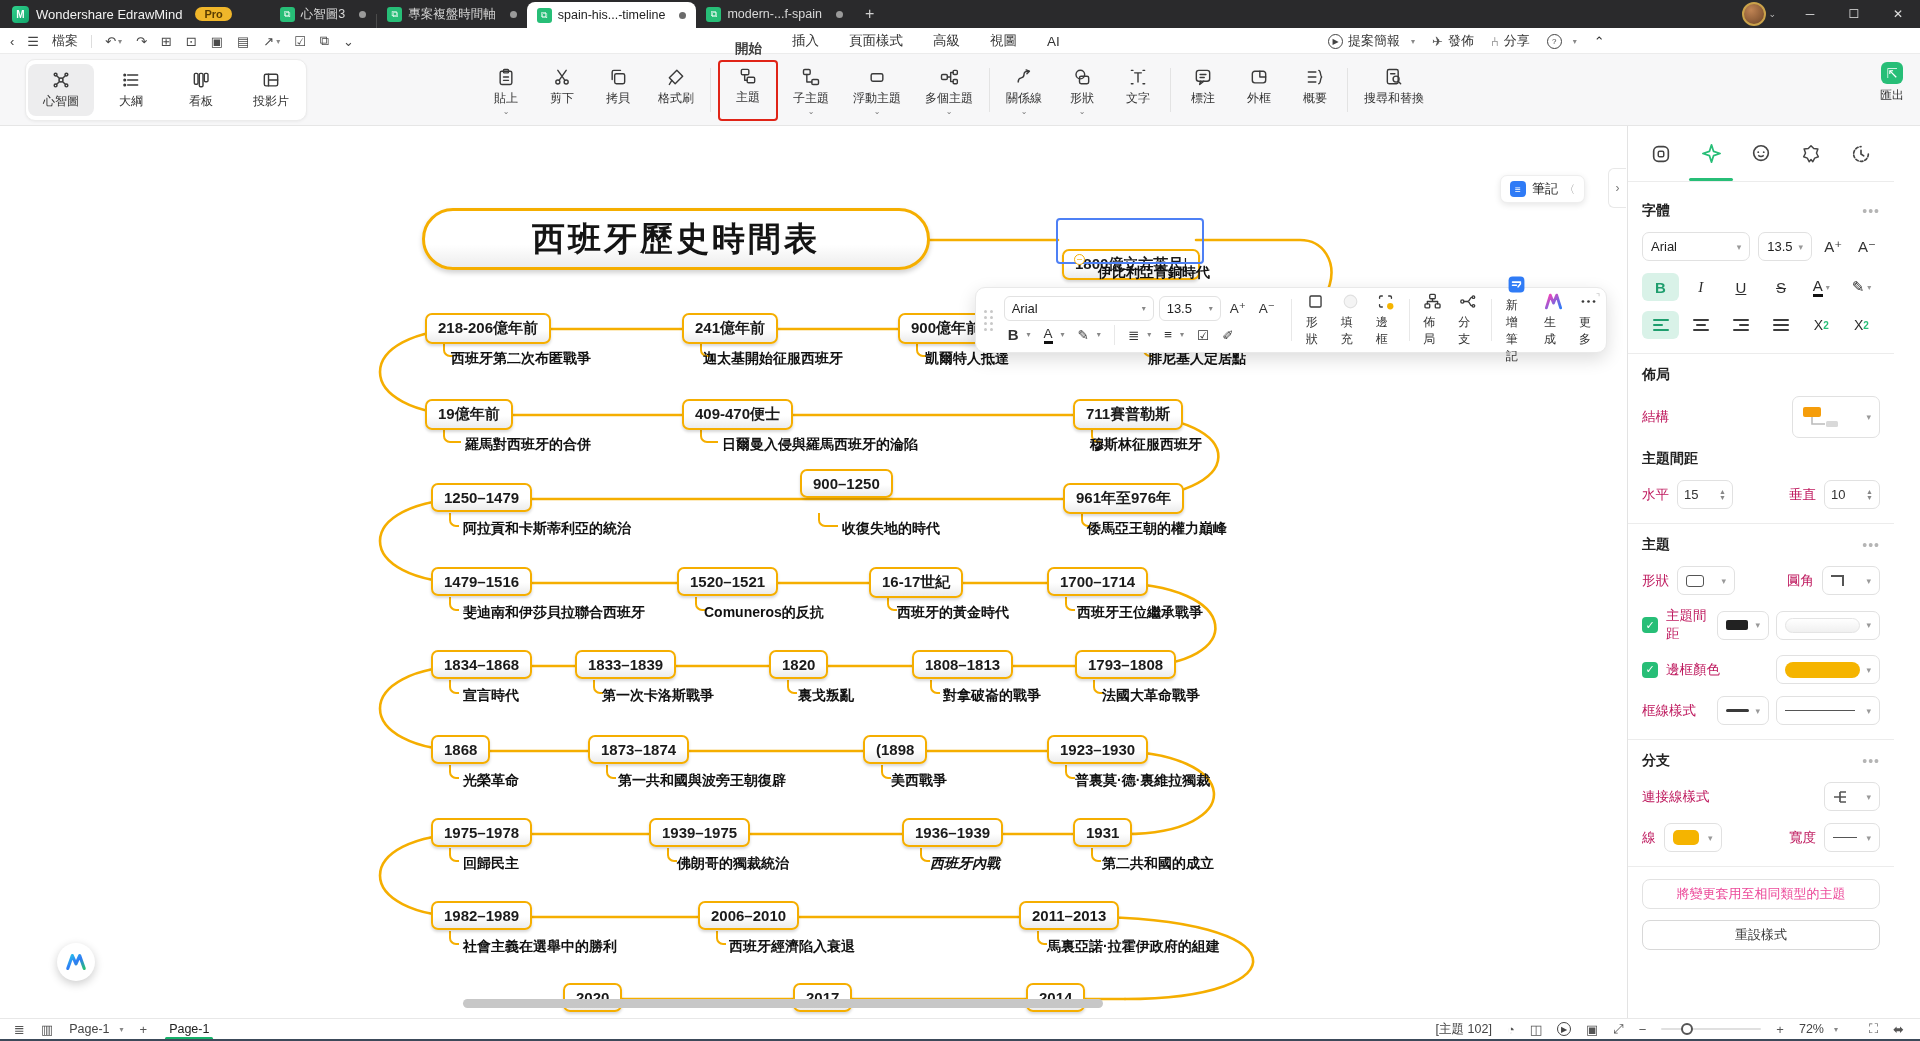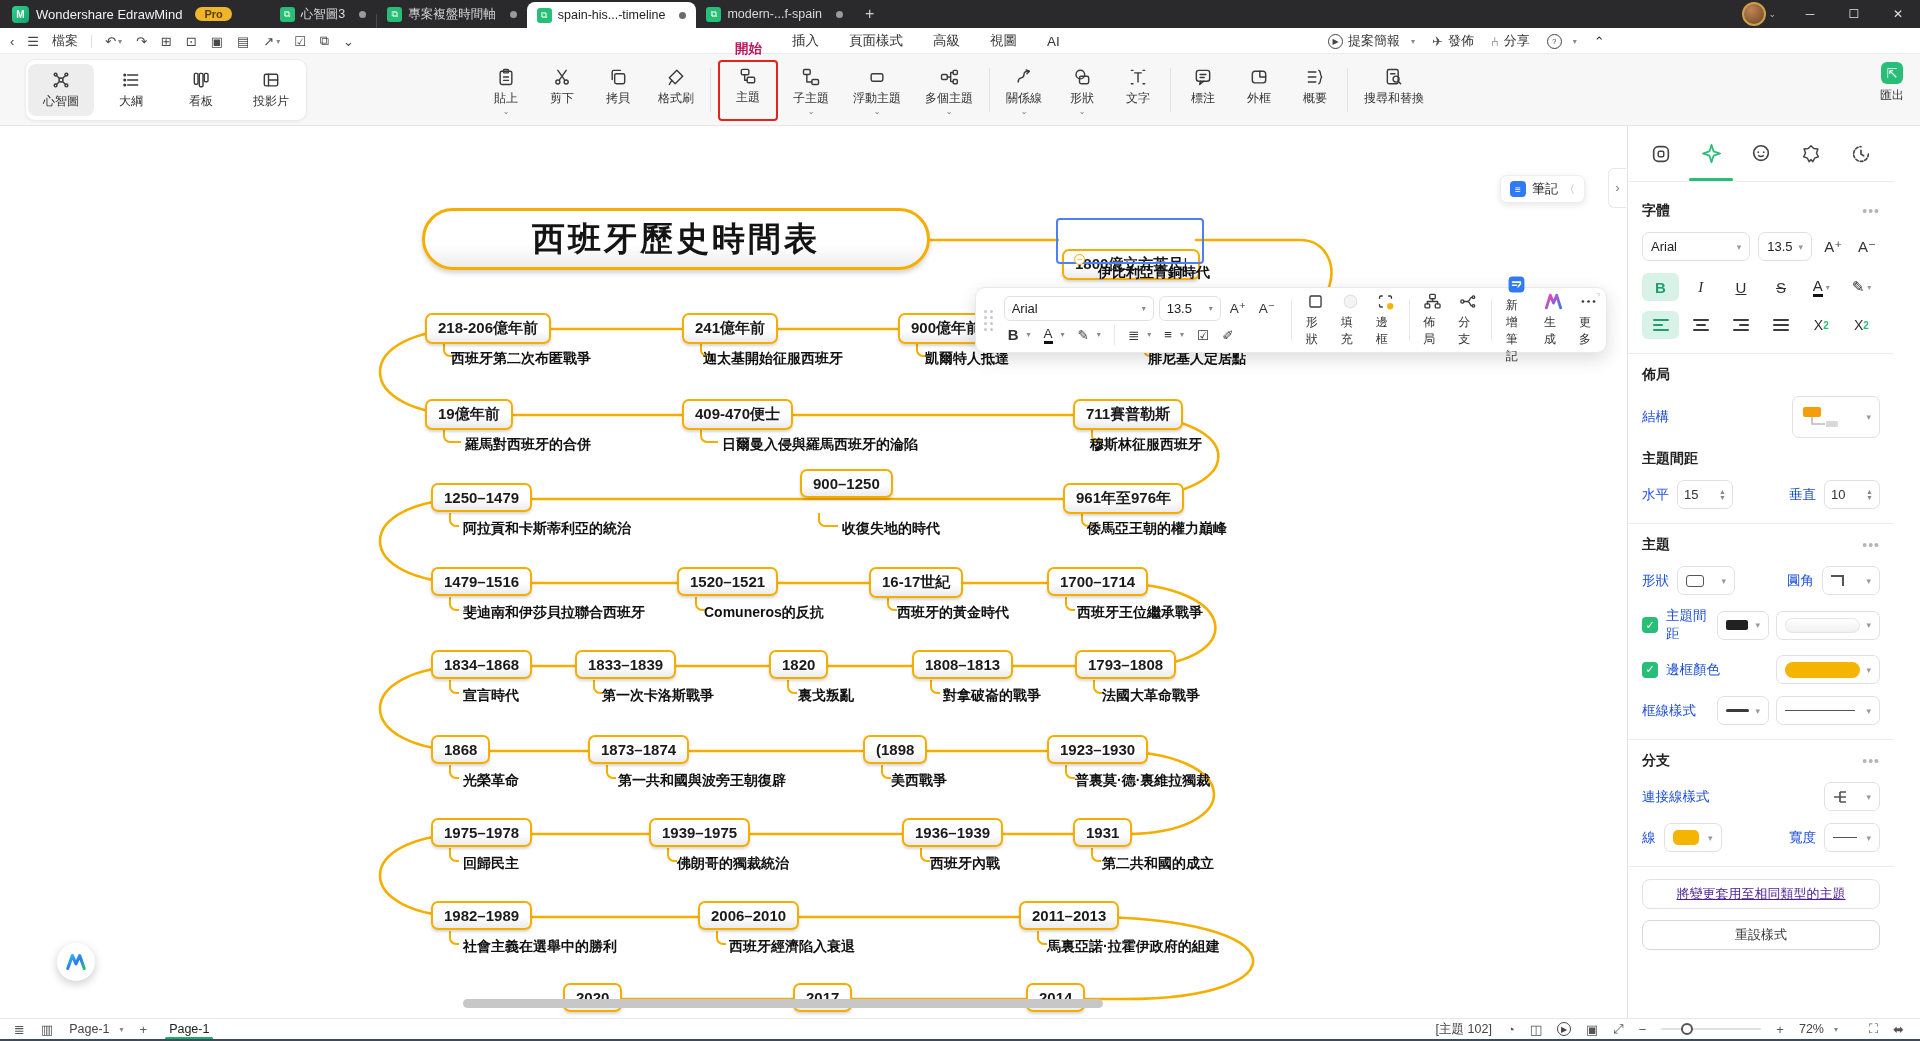--- a/index.html
+++ b/index.html
@@ -26,21 +26,21 @@
   .win-btn { width:44px; height:28px; display:flex; align-items:center; justify-content:center; color:#e0e0e0; font-size:12px; }
 
   
   #menubar { position:absolute; left:0; top:28px; width:1920px; height:26px; background:#fff; border-bottom:1px solid #ececec; z-index:119; }
   .mb-left { position:absolute; left:10px; top:0; height:26px; display:flex; align-items:center; gap:13px; color:#3c3c3c; font-size:13px; }
   .mb-glyph { font-size:13px; color:#444; }
   .mb-vsep { width:1px; height:13px; background:#ddd; }
   .mb-ico { display:flex; align-items:center; gap:2px; color:#4a4a4a; font-size:13px; }
   .mb-ico .dd { font-size:8px; color:#888; }
   .mb-center { position:absolute; left:735px; top:0; height:26px; display:flex; align-items:center; gap:30px; font-size:13.5px; color:#333; }
-  .mb-center .mitem.active { color:#be185d; font-weight:bold;margin-top:16px; }
+  .mb-center .mitem.active { color:#404040; font-weight:bold;margin-top:16px; }
   .mb-right { position:absolute; left:1328px; top:0; height:26px; display:flex; align-items:center; gap:17px; font-size:13px; color:#333; }
   .mb-right .g { display:flex; align-items:center; gap:5px; }
   .circ { width:15px; height:15px; border:1.3px solid #444; border-radius:50%; display:flex; align-items:center; justify-content:center; font-size:8px; color:#444; }
 
   
   #ribbon { position:absolute; left:0; top:54px; width:1920px; height:72px; background:#f7f7f8; border-bottom:1px solid #e6e6e6; z-index:118; }
   .view-box { position:absolute; left:25px; top:5px; width:282px; height:62px; background:#fff; border:1px solid #ececec; border-radius:10px; box-shadow:0 1px 3px rgba(0,0,0,.05); display:flex; }
   .view-item { flex:1; margin:4px 2px; border-radius:8px; display:flex; flex-direction:column; align-items:center; justify-content:center; gap:3px; font-size:12px; color:#333; }
   .view-item.active { background:#ededee; }
   .rb-buttons { position:absolute; left:478px; top:5px; height:62px; display:flex; align-items:center; }
@@ -111,26 +111,26 @@
   .supsub { font-size:14px; color:#2e2e2e; } .supsub .g { color:#27be77; font-size:10px; font-weight:bold; }
   .stepper { border:1px solid #e1e1e1; border-radius:7px; height:29px; width:56px; display:flex; align-items:center; justify-content:space-between; padding:0 6px; font-size:13px; }
   .step-arrows { display:flex; flex-direction:column; color:#888; font-size:7px; line-height:6px; }
   .chk { width:16px; height:16px; border-radius:4px; background:#27be77; color:#fff; font-size:11px; display:flex; align-items:center; justify-content:center; flex:none; }
   .swatch-black { width:22px; height:10px; background:#222; border-radius:2px; }
   .swatch-white { width:78px; height:15px; background:linear-gradient(180deg,#fff,#f0f0f0); border:1px solid #e4e4e4; border-radius:8px; }
   .swatch-orange { width:84px; height:16px; background:#f5b400; border-radius:8px; }
   .line-thick { width:26px; height:0; border-top:3px solid #3a3a3a; border-radius:2px; }
   .line-thin { width:70px; height:0; border-top:1.5px solid #555; }
   .sb-btn { width:100%; height:30px; border:1px solid #e2e2e2; border-radius:8px; background:#fff; display:flex; align-items:center; justify-content:center; font-size:13px; margin-bottom:11px; }
-  .sb-btn.disabled { color:#4c1d95;text-decoration:underline; }
+  .sb-btn.disabled { color:#ec4899; }
   .sb-btn.normal { color:#333; border-color:#d8d8d8; }
   .struct-thumb { width:88px; height:42px; }
   .wm { position:absolute; left:6px; top:815px; color:#b9b9b9; }
   .wm .l1 { font-size:22px; } .wm .l2 { font-size:13.5px; margin-top:4px; }
-  .lbl { color:#1d4ed8; }
+  .lbl { color:#be185d; }
 
   
   #statusbar { position:absolute; left:0; top:1018px; width:1920px; height:21px; background:#fff; border-top:1px solid #e8e8e8; z-index:121; display:flex; align-items:center; font-size:12.5px; color:#444; }
   #bottomline { position:absolute; left:0; top:1039px; width:1920px; height:2px; background:#3c4a5a; z-index:122; }
   .st-left { display:flex; align-items:center; gap:16px; padding-left:14px; }
   .page-tab { position:relative; padding:0 6px; height:21px; display:flex; align-items:center; color:#222; }
   .page-tab::after { content:""; position:absolute; left:2px; right:2px; bottom:0; height:3px; background:#17b26a; border-radius:2px; }
   .st-right { margin-left:auto; display:flex; align-items:center; gap:15px; padding-right:16px; }
   .zoom-track { width:100px; height:2px; background:#e0e0e0; border-radius:2px; position:relative; }
   .zoom-knob { position:absolute; left:20px; top:-5px; width:12px; height:12px; border-radius:50%; background:#fff; border:2.5px solid #555; }
@@ -561,21 +561,21 @@
       <div class="elbow" style="left: 1065px; top: 639px; width: 10px; height: 14px;"></div>
       <div class="sub" style="left: 1075px; top: 646px;">普裏莫·德·裏維拉獨裁</div>
       <div class="node" style="left: 431px; top: 692px;">1975–1978</div>
       <div class="elbow" style="left: 449px; top: 722px; width: 10px; height: 14px;"></div>
       <div class="sub" style="left: 463px; top: 729px;">回歸民主</div>
       <div class="node" style="left: 649px; top: 692px;">1939–1975</div>
       <div class="elbow" style="left: 667px; top: 722px; width: 10px; height: 14px;"></div>
       <div class="sub" style="left: 677px; top: 729px;">佛朗哥的獨裁統治</div>
       <div class="node" style="left: 902px; top: 692px;">1936–1939</div>
       <div class="elbow" style="left: 920px; top: 722px; width: 10px; height: 14px;"></div>
-      <div class="sub" style="left: 930px; top: 729px;">西班牙內戰</div>
+      <div class="sub" style="left: 930px; top: 729px; font-style: italic;">西班牙內戰</div>
       <div class="node" style="left: 1073px; top: 692px;">1931</div>
       <div class="elbow" style="left: 1091px; top: 722px; width: 10px; height: 14px;"></div>
       <div class="sub" style="left: 1102px; top: 729px;">第二共和國的成立</div>
       <div class="node" style="left: 431px; top: 775px;">1982–1989</div>
       <div class="elbow" style="left: 449px; top: 805px; width: 10px; height: 14px;"></div>
       <div class="sub" style="left: 463px; top: 812px;">社會主義在選舉中的勝利</div>
       <div class="node" style="left: 698px; top: 775px;">2006–2010</div>
       <div class="elbow" style="left: 716px; top: 805px; width: 10px; height: 14px;"></div>
       <div class="sub" style="left: 729px; top: 812px;">西班牙經濟陷入衰退</div>
       <div class="node" style="left: 1019px; top: 775px;">2011–2013</div>

